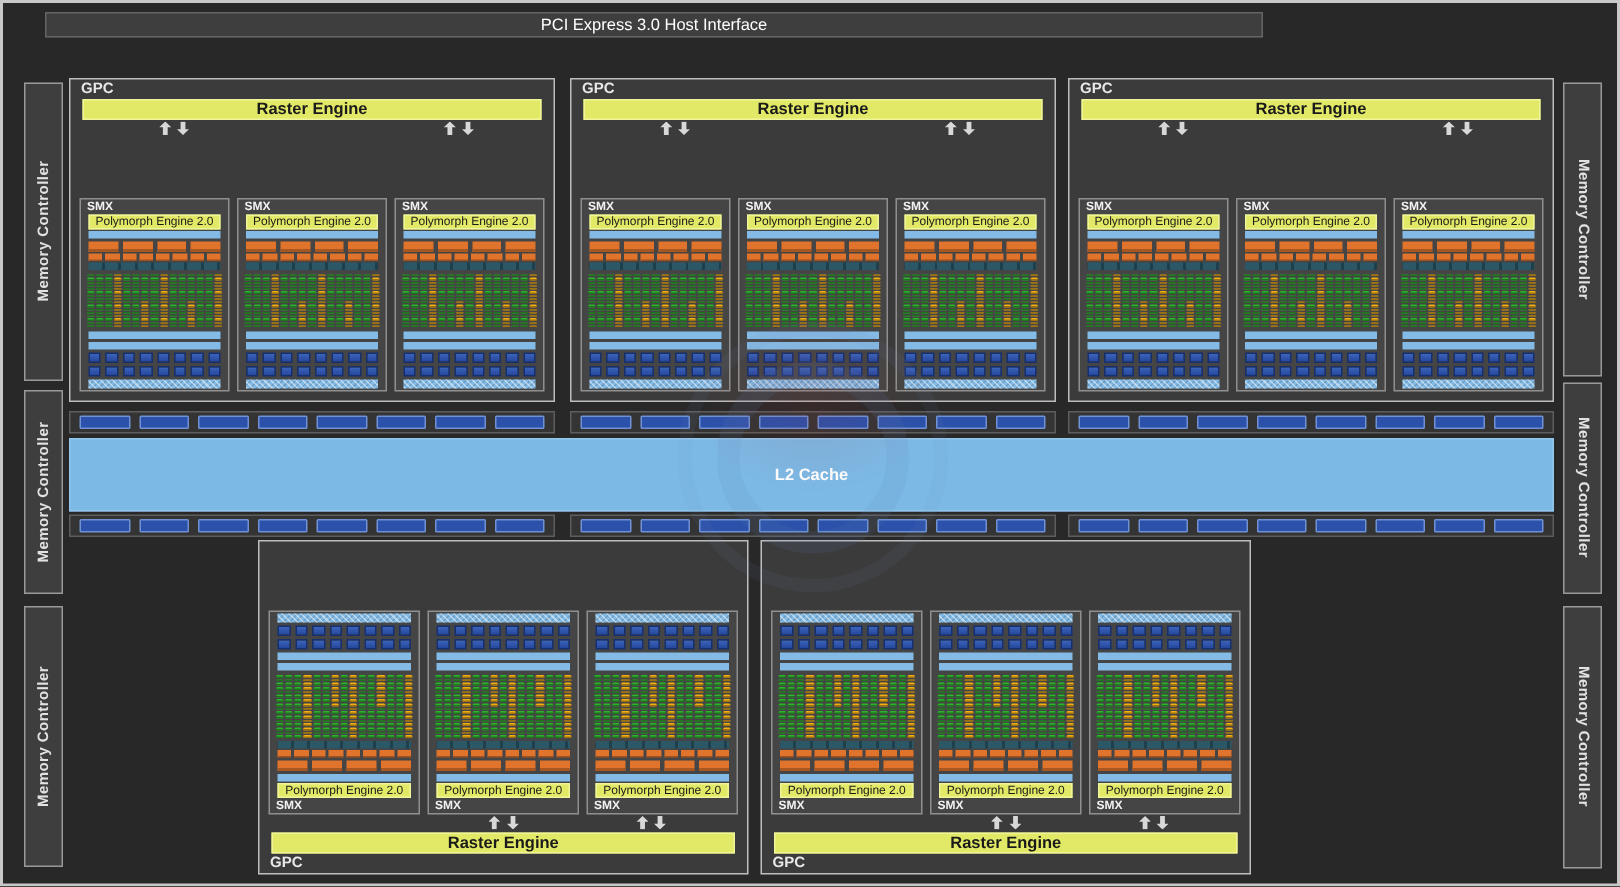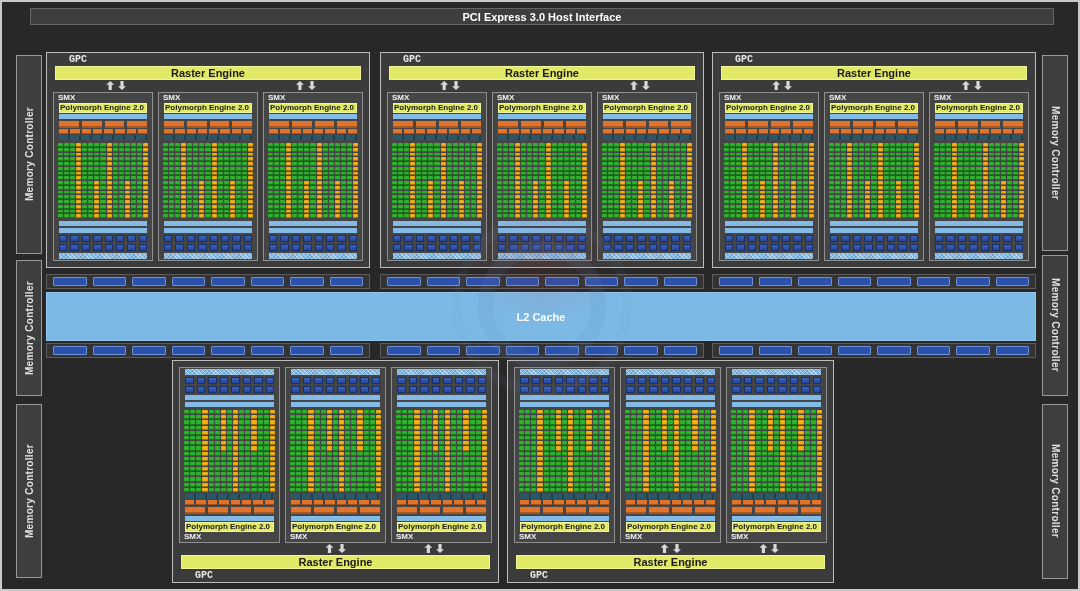--- a/index.html
+++ b/index.html
@@ -4,22 +4,22 @@
 <style>
   html,body{margin:0;padding:0;background:#111;}
   *{box-sizing:border-box;}
   .canvas{
     position:relative;width:1080px;height:591px;overflow:hidden;
     background:var(--background,#282828);
     border:2px solid var(--frame-border,#c9c9c9);
     font-family:"Liberation Sans",sans-serif;
   }
   
-  .top-bar{position:absolute;left:28px;width:1024px;height:17px;display:flex;align-items:center;justify-content:center;
-    font-size:11px;font-weight:bold;color:#fff;}
+  .top-bar{position:absolute;left:28px;width:812px;height:17px;display:flex;align-items:center;justify-content:center;
+    font-size:11px;font-weight:normal;color:#fff;}
   .pci{top:6px;background:var(--host-interface-bar,#3e3e3e);border:1px solid #656565;}
   .giga{top:27px;background:var(--gigathread-orange,#ef8433);border:1px solid #f59a55;}
   
   .mc{position:absolute;width:26px;background:#3e3e3e;border:1px solid #999;
     display:flex;align-items:center;justify-content:center;}
   .mc-text{font-size:10px;font-weight:bold;color:#e2e2e2;white-space:nowrap;letter-spacing:.3px;}
   .mc-left .mc-text{writing-mode:vertical-rl;transform:rotate(180deg);}
   .mc-right .mc-text{writing-mode:vertical-rl;}
   .mc-l1{left:14px;top:53px;height:199px}
   .mc-l2{left:14px;top:258px;height:136px}
@@ -27,36 +27,36 @@
   .mc-r1{left:1040px;top:53px;height:196px}
   .mc-r2{left:1040px;top:253px;height:141px}
   .mc-r3{left:1040px;top:402px;height:175px}
   
   .gpc{position:absolute;background:var(--box-gray,#3b3b3b);border:1px solid #bdbdbd;display:flex;flex-direction:column;}
   .gpc-t1{left:44px;top:50px;width:324px;height:216px}
   .gpc-t2{left:378px;top:50px;width:324px;height:216px}
   .gpc-t3{left:710px;top:50px;width:324px;height:216px}
   .gpc-b1{left:170px;top:358px;width:327px;height:223px}
   .gpc-b2{left:505px;top:358px;width:327px;height:223px}
-  .gpc-label{height:13px;line-height:13px;font-size:10px;font-weight:bold;color:#e8e8e8;padding-left:22px;flex:0 0 auto;font-family:Liberation Mono, monospace;}
+  .gpc-label{height:13px;line-height:13px;font-size:10px;font-weight:bold;color:#e8e8e8;padding-left:7px;flex:0 0 auto;}
   .bar-raster{height:14px;margin:0 8px;flex:0 0 auto;background:var(--engine-yellow,#e2e966);border:1px solid #f0f49a;
     text-align:center;font-size:11px;font-weight:bold;color:#1a1a1a;line-height:12px;}
   .arrows-row{position:relative;height:10px;flex:0 0 auto;margin:1px 8px;}
   .arrow-cluster{position:absolute;top:0;display:flex;gap:4px;transform:translateX(-50%);}
   .arr{display:inline-block;width:8px;height:9px;background:#d8d8d8;
     clip-path:polygon(50% 0,100% 42%,70% 42%,70% 100%,30% 100%,30% 42%,0 42%);}
   .arr.down{transform:rotate(180deg);}
   .smx-row{flex:1;display:flex;gap:5px;padding:0 6px;min-height:0;}
   .gpc.top .smx-row{padding-bottom:6px;}
   .gpc.bottom .smx-row{padding-top:6px;}
   
-  .smx{flex:1;display:flex;flex-direction:column;background:var(--smx-gray,#454545);border:1px solid #8f8f8f;padding:0 3px;min-width:0;}
+  .smx{flex:1;display:flex;flex-direction:column;background:var(--smx-gray,#454545);border:1px solid #8f8f8f;padding:0 3px;min-width:0;margin-top:40px;}
   .smx-label{height:10px;line-height:10px;font-size:8px;font-weight:bold;color:#f2f2f2;padding-left:1px;flex:0 0 auto;}
   .bar-poly{height:10px;margin:0 2px;flex:0 0 auto;background:var(--engine-yellow,#e2e966);border:1px solid #f0f49a;
-    font-size:8px;font-weight:bold;color:#1a1a1a;line-height:8px;white-space:nowrap;overflow:hidden;}
+    text-align:center;font-size:8px;font-weight:normal;color:#1a1a1a;line-height:8px;white-space:nowrap;overflow:hidden;}
   .bar-blue{height:5px;margin:1px 2px;flex:0 0 auto;background:var(--light-blue,#84bbe6);}
   .row-or1{display:flex;gap:3px;height:7px;margin:1px 2px;flex:0 0 auto;}
   .seg-or1{flex:1;background:var(--ldst-orange,#e0742c);box-shadow:inset 0 -2px 0 rgba(0,0,0,.25);}
   .row-or2{display:flex;gap:2px;height:5px;margin:0 2px 1px;flex:0 0 auto;}
   .seg-or2{flex:1;background:var(--ldst-orange,#e0742c);box-shadow:inset 0 -1px 0 rgba(0,0,0,.3);}
   .bar-teal{height:5px;margin:0 2px 1px;flex:0 0 auto;
     background:repeating-linear-gradient(90deg,var(--teal,#2c5766) 0 9px,#1e3f4c 9px 11px);}
   .core-grid{flex:1;display:grid;grid-template-columns:repeat(15,1fr);gap:1px;margin:2px 1px;min-height:0;}
   .cell{min-width:0;min-height:0;border-radius:1px;box-shadow:inset 0 -1px 0 rgba(0,0,0,.35);}
   .cell.green{background:var(--core-green,#2db32d);}

